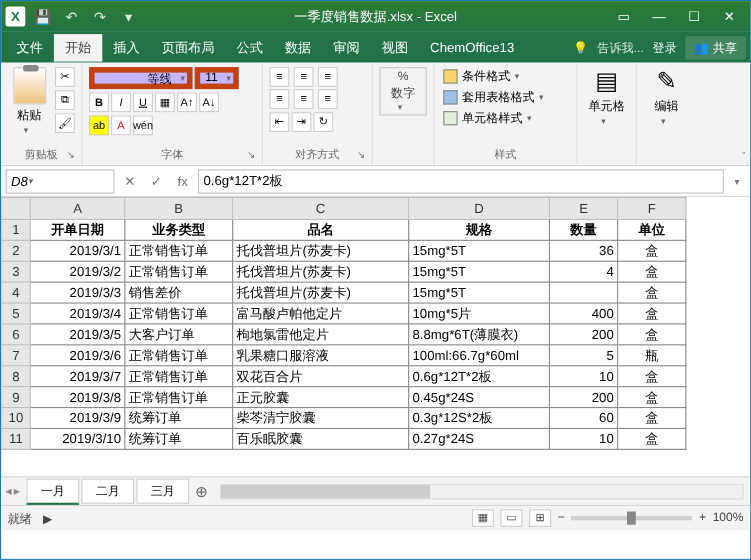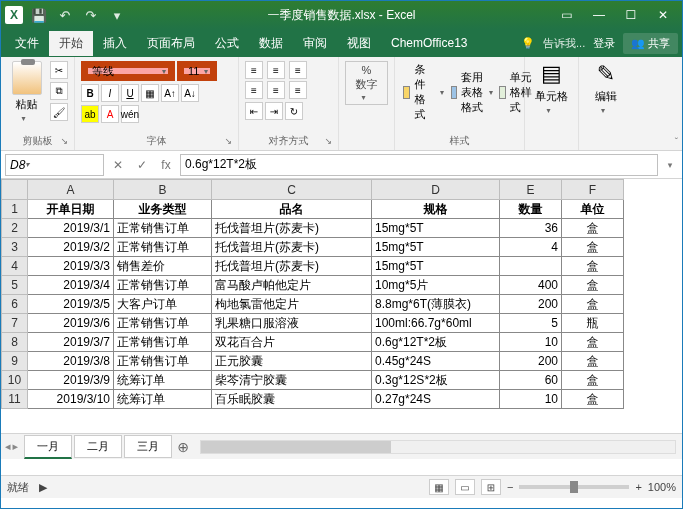--- a/index.html
+++ b/index.html
@@ -22,25 +22,25 @@
 .rg-body { flex: 1; display: flex; align-items: flex-start; gap: 4px; }
 .rg-label { text-align: center; font-size: 10px; color: #666; padding: 2px 0 0; position: relative; }
 .rg-label .launcher { position: absolute; right: 0; bottom: 2px; font-size: 9px; color: #777; cursor: pointer; }
 .paste-btn { width: 40px; display: flex; flex-direction: column; align-items: center; gap: 2px; font-size: 11px; }
 .paste-ico { width: 30px; height: 34px; background: linear-gradient(#fff,#f1c27d); border: 1px solid #d0d0d0; border-radius: 2px; position: relative; }
 .paste-ico:before { content: ""; position: absolute; top: -3px; left: 8px; width: 14px; height: 6px; background: #888; border-radius: 2px; }
 .small-ico { width: 18px; height: 18px; border: 1px solid #ccc; display: flex; align-items: center; justify-content: center; font-size: 10px; background: #fff; cursor: pointer; }
 .dd { width: 10px; font-size: 8px; color: #666; }
 .font-col { display: flex; flex-direction: column; gap: 3px; }
 .font-row { display: flex; gap: 2px; align-items: center; }
-.combo { height: 20px; border: 7px solid #c2410c; background: #fca5a5; font-size: 11px; padding: 0 14px 0 4px; position: relative; display: flex; align-items: center; }
+.combo { height: 20px; border: 5px solid #c2410c; background: #c4b5fd; font-size: 11px; padding: 0 14px 0 4px; position: relative; display: flex; align-items: center; justify-content: flex-end; }
 .combo .arr { position: absolute; right: 2px; font-size: 8px; color: #666; }
 .align-grid { display: grid; grid-template-columns: repeat(3, 20px); gap: 2px; }
 .number-box { width: 44px; height: 44px; border: 1px solid #c8c8c8; display: flex; flex-direction: column; align-items: center; justify-content: center; font-size: 11px; color: #444; gap: 1px; }
-.styles-col { display: flex; flex-direction: row; gap: 2px; font-size: 11px; }
+.styles-col { display: flex; flex-direction: column; gap: 2px; font-size: 11px; }
 .styles-col div { display: flex; align-items: center; gap: 4px; cursor: pointer; padding: 1px 2px; }
 .style-sw { width: 13px; height: 13px; border: 1px solid #888; }
 .cells-btn, .edit-btn { width: 42px; display: flex; flex-direction: column; align-items: center; font-size: 11px; gap: 2px; justify-content: center; }
 .collapse-caret { position: absolute; right: 4px; bottom: 2px; font-size: 10px; color: #777; cursor: pointer; }
 .formula-bar { height: 28px; display: flex; align-items: center; border-bottom: 1px solid #d4d4d4; background: #fff; padding: 2px 4px; gap: 4px; }
 .name-box { width: 99px; height: 22px; border: 1px solid #c0c0c0; padding: 0 4px; font-size: 12px; display: flex; align-items: center; justify-content: flex-start; font-style: italic; }
 .fb-btn { width: 20px; height: 20px; display: flex; align-items: center; justify-content: center; color: #777; font-size: 12px; cursor: pointer; }
 .fb-input { flex: 1; height: 22px; border: 1px solid #c0c0c0; padding: 0 4px; font-size: 12px; display: flex; align-items: center; }
 .fb-expand { width: 16px; display: flex; align-items: center; justify-content: center; color: #777; font-size: 9px; }
 .sheet-area { height: 254px; overflow: auto; position: relative; }
@@ -54,21 +54,21 @@
 td.ctr { text-align: center; }
 .col-A { width: 86px; } .col-B { width: 98px; } .col-C { width: 160px; } .col-D { width: 128px; } .col-E { width: 50px; } .col-F { width: 50px; }
 .tabs-bar { height: 26px; border-top: 1px solid #d4d4d4; display: flex; align-items: center; background: #f3f3f3; font-size: 11px; }
 .tab-nav { display: flex; gap: 2px; padding: 0 4px; color: #888; }
 .tab-nav span { cursor: pointer; }
 .sheet-tab { padding: 3px 12px; border: 1px solid #ccc; background: #fff; cursor: pointer; margin-left: 2px; }
 .sheet-tab.active { border-bottom: 2px solid #217346; font-weight: 500; }
 .add-sheet { width: 22px; text-align: center; font-size: 14px; color: #666; cursor: pointer; }
 .hscroll { flex: 1; margin: 0 6px; height: 14px; background: #f0f0f0; border: 1px solid #ddd; display: flex; }
 .hscroll .thumb { width: 40%; background: #cdcdcd; }
-.status-bar { height: 23px; background: #f3f3f3; border-top: 1px solid #d4d4d4; display: flex; align-items: center; font-size: 11px; padding: 0 6px; color: #444; margin-top: 16px; }
+.status-bar { height: 23px; background: #f3f3f3; border-top: 1px solid #d4d4d4; display: flex; align-items: center; font-size: 11px; padding: 0 6px; color: #444; }
 .sb-left { display: flex; gap: 10px; align-items: center; }
 .sb-right { margin-left: auto; display: flex; align-items: center; gap: 6px; }
 .view-btn { width: 20px; height: 16px; border: 1px solid #ccc; cursor: pointer; display: flex; align-items: center; justify-content: center; font-size: 10px; background: #fff; }
 .zoom-slider { width: 110px; height: 4px; background: #cfcfcf; position: relative; }
 .zoom-slider .thumb { position: absolute; left: 50%; top: -4px; width: 8px; height: 12px; background: #888; transform: translateX(-50%); }
 </style>
 </head>
 <body>
 
 <div class="titlebar">

